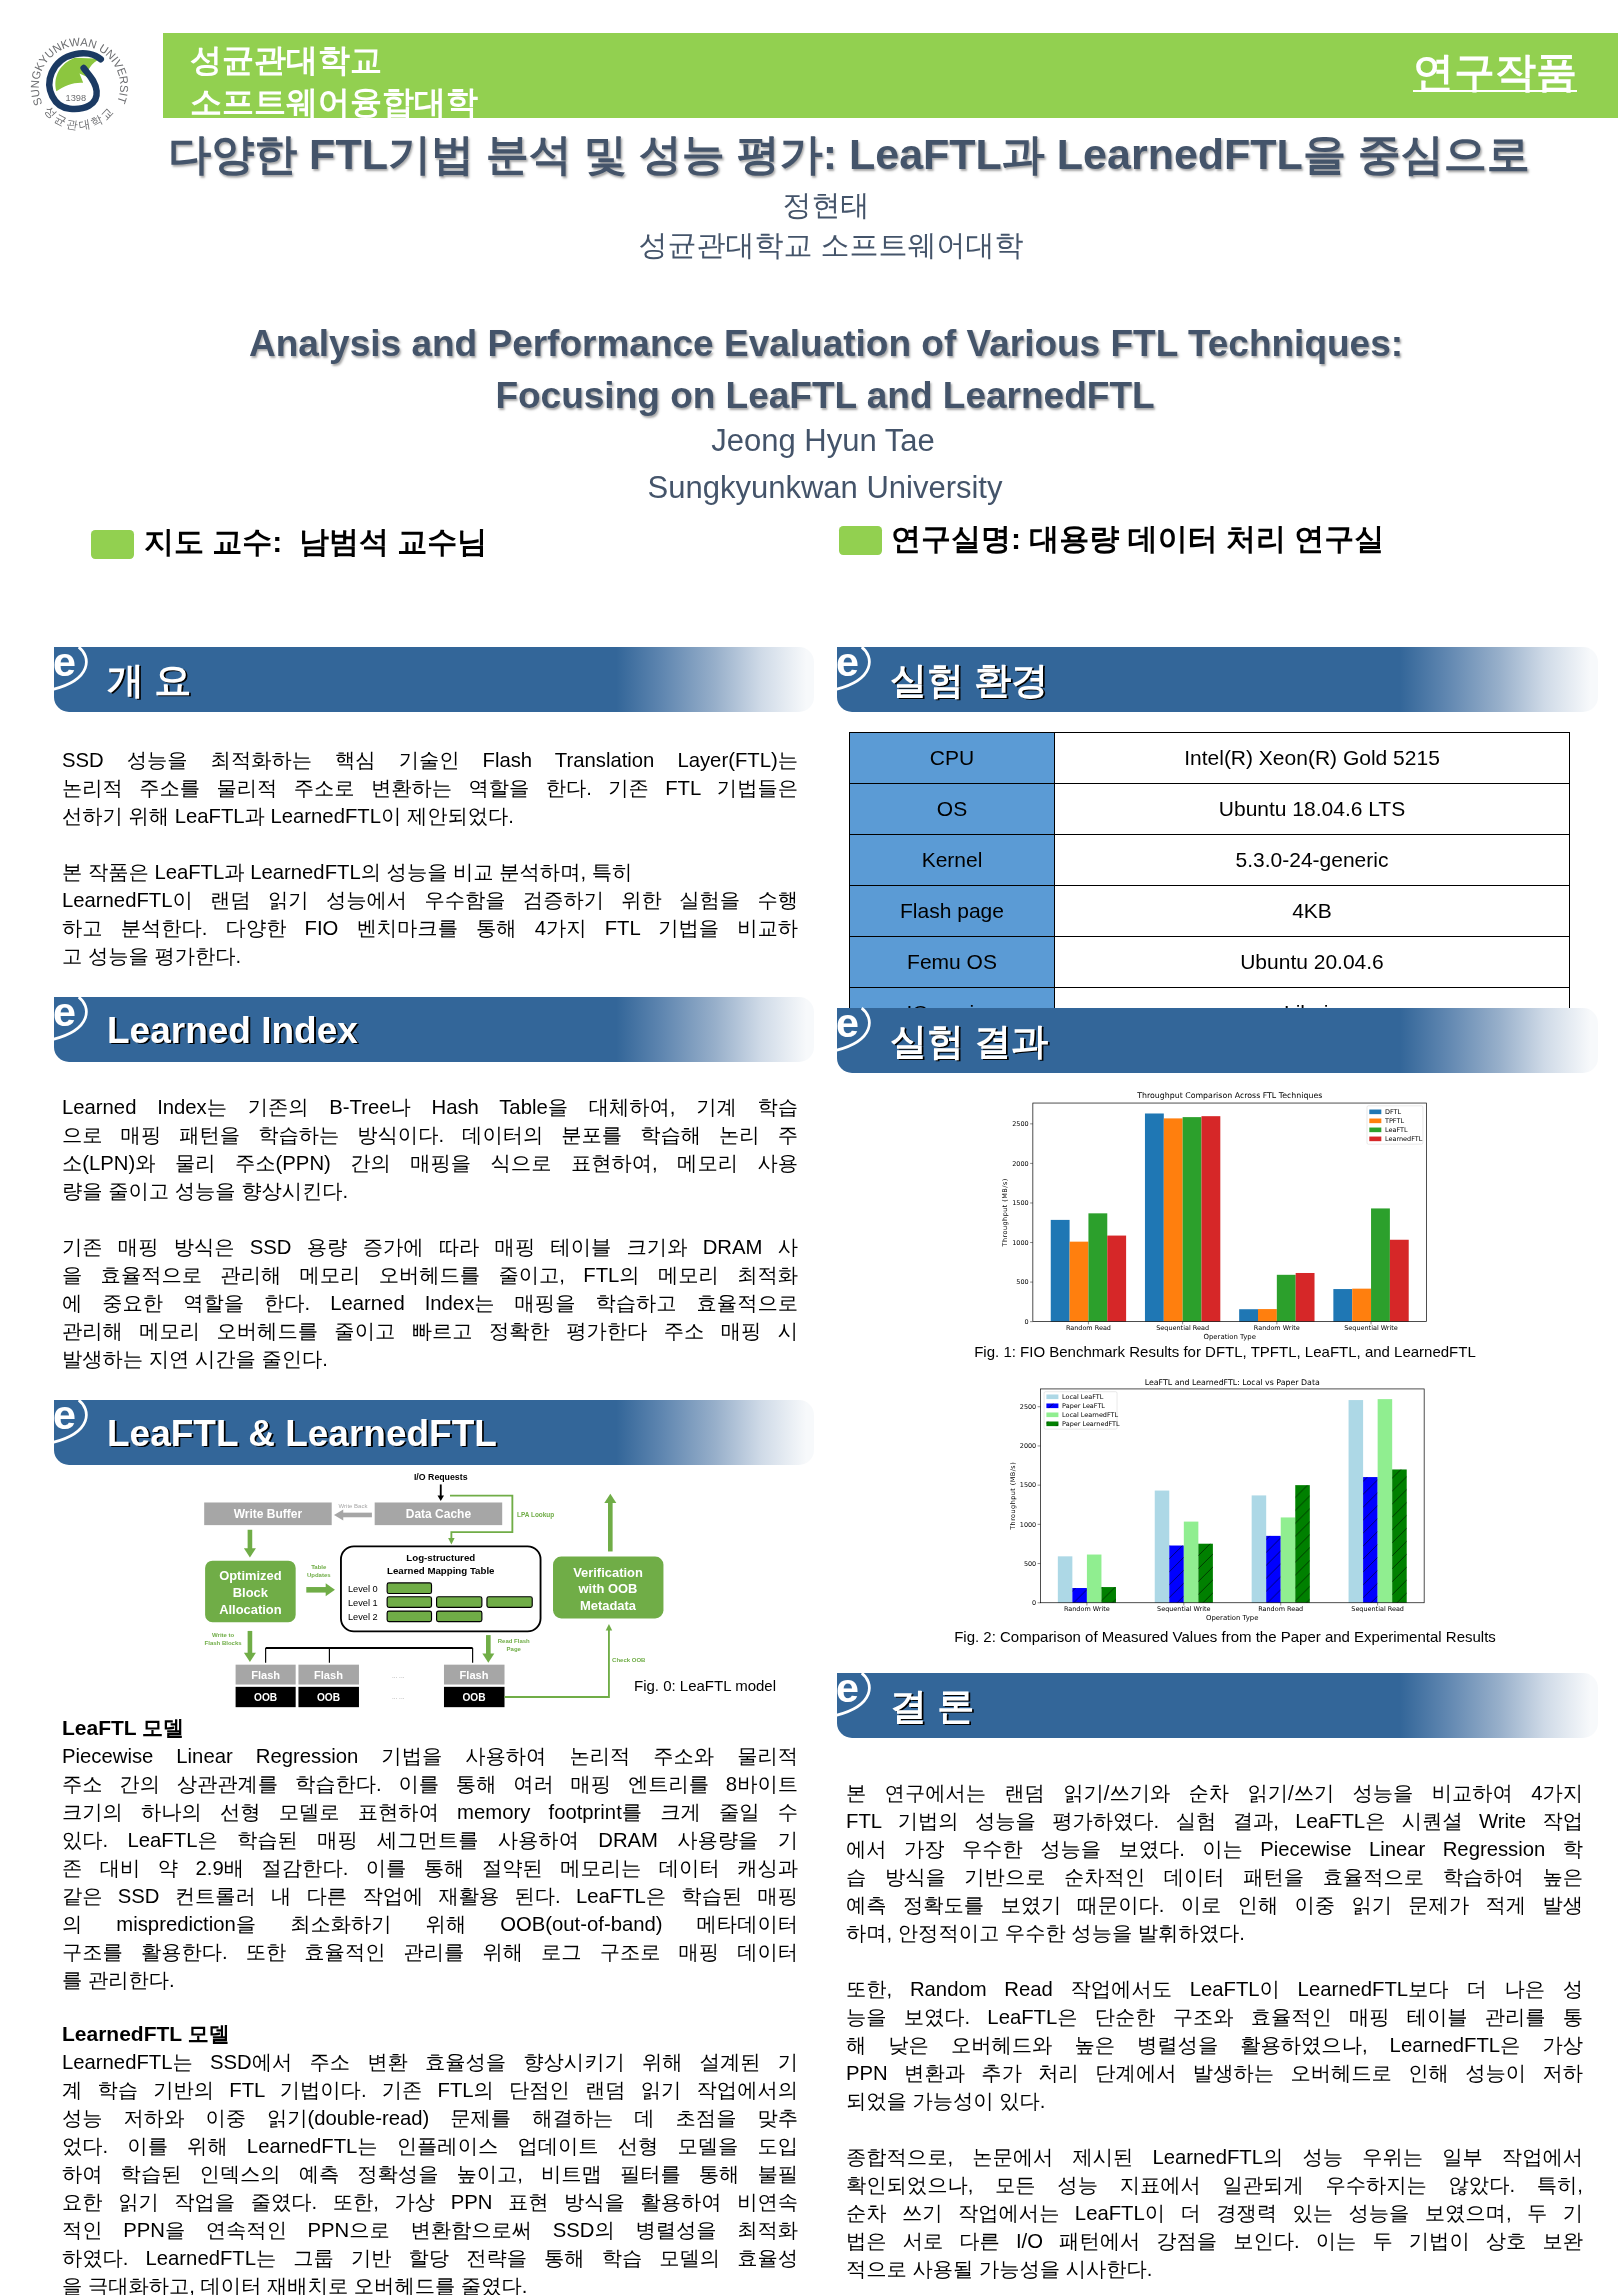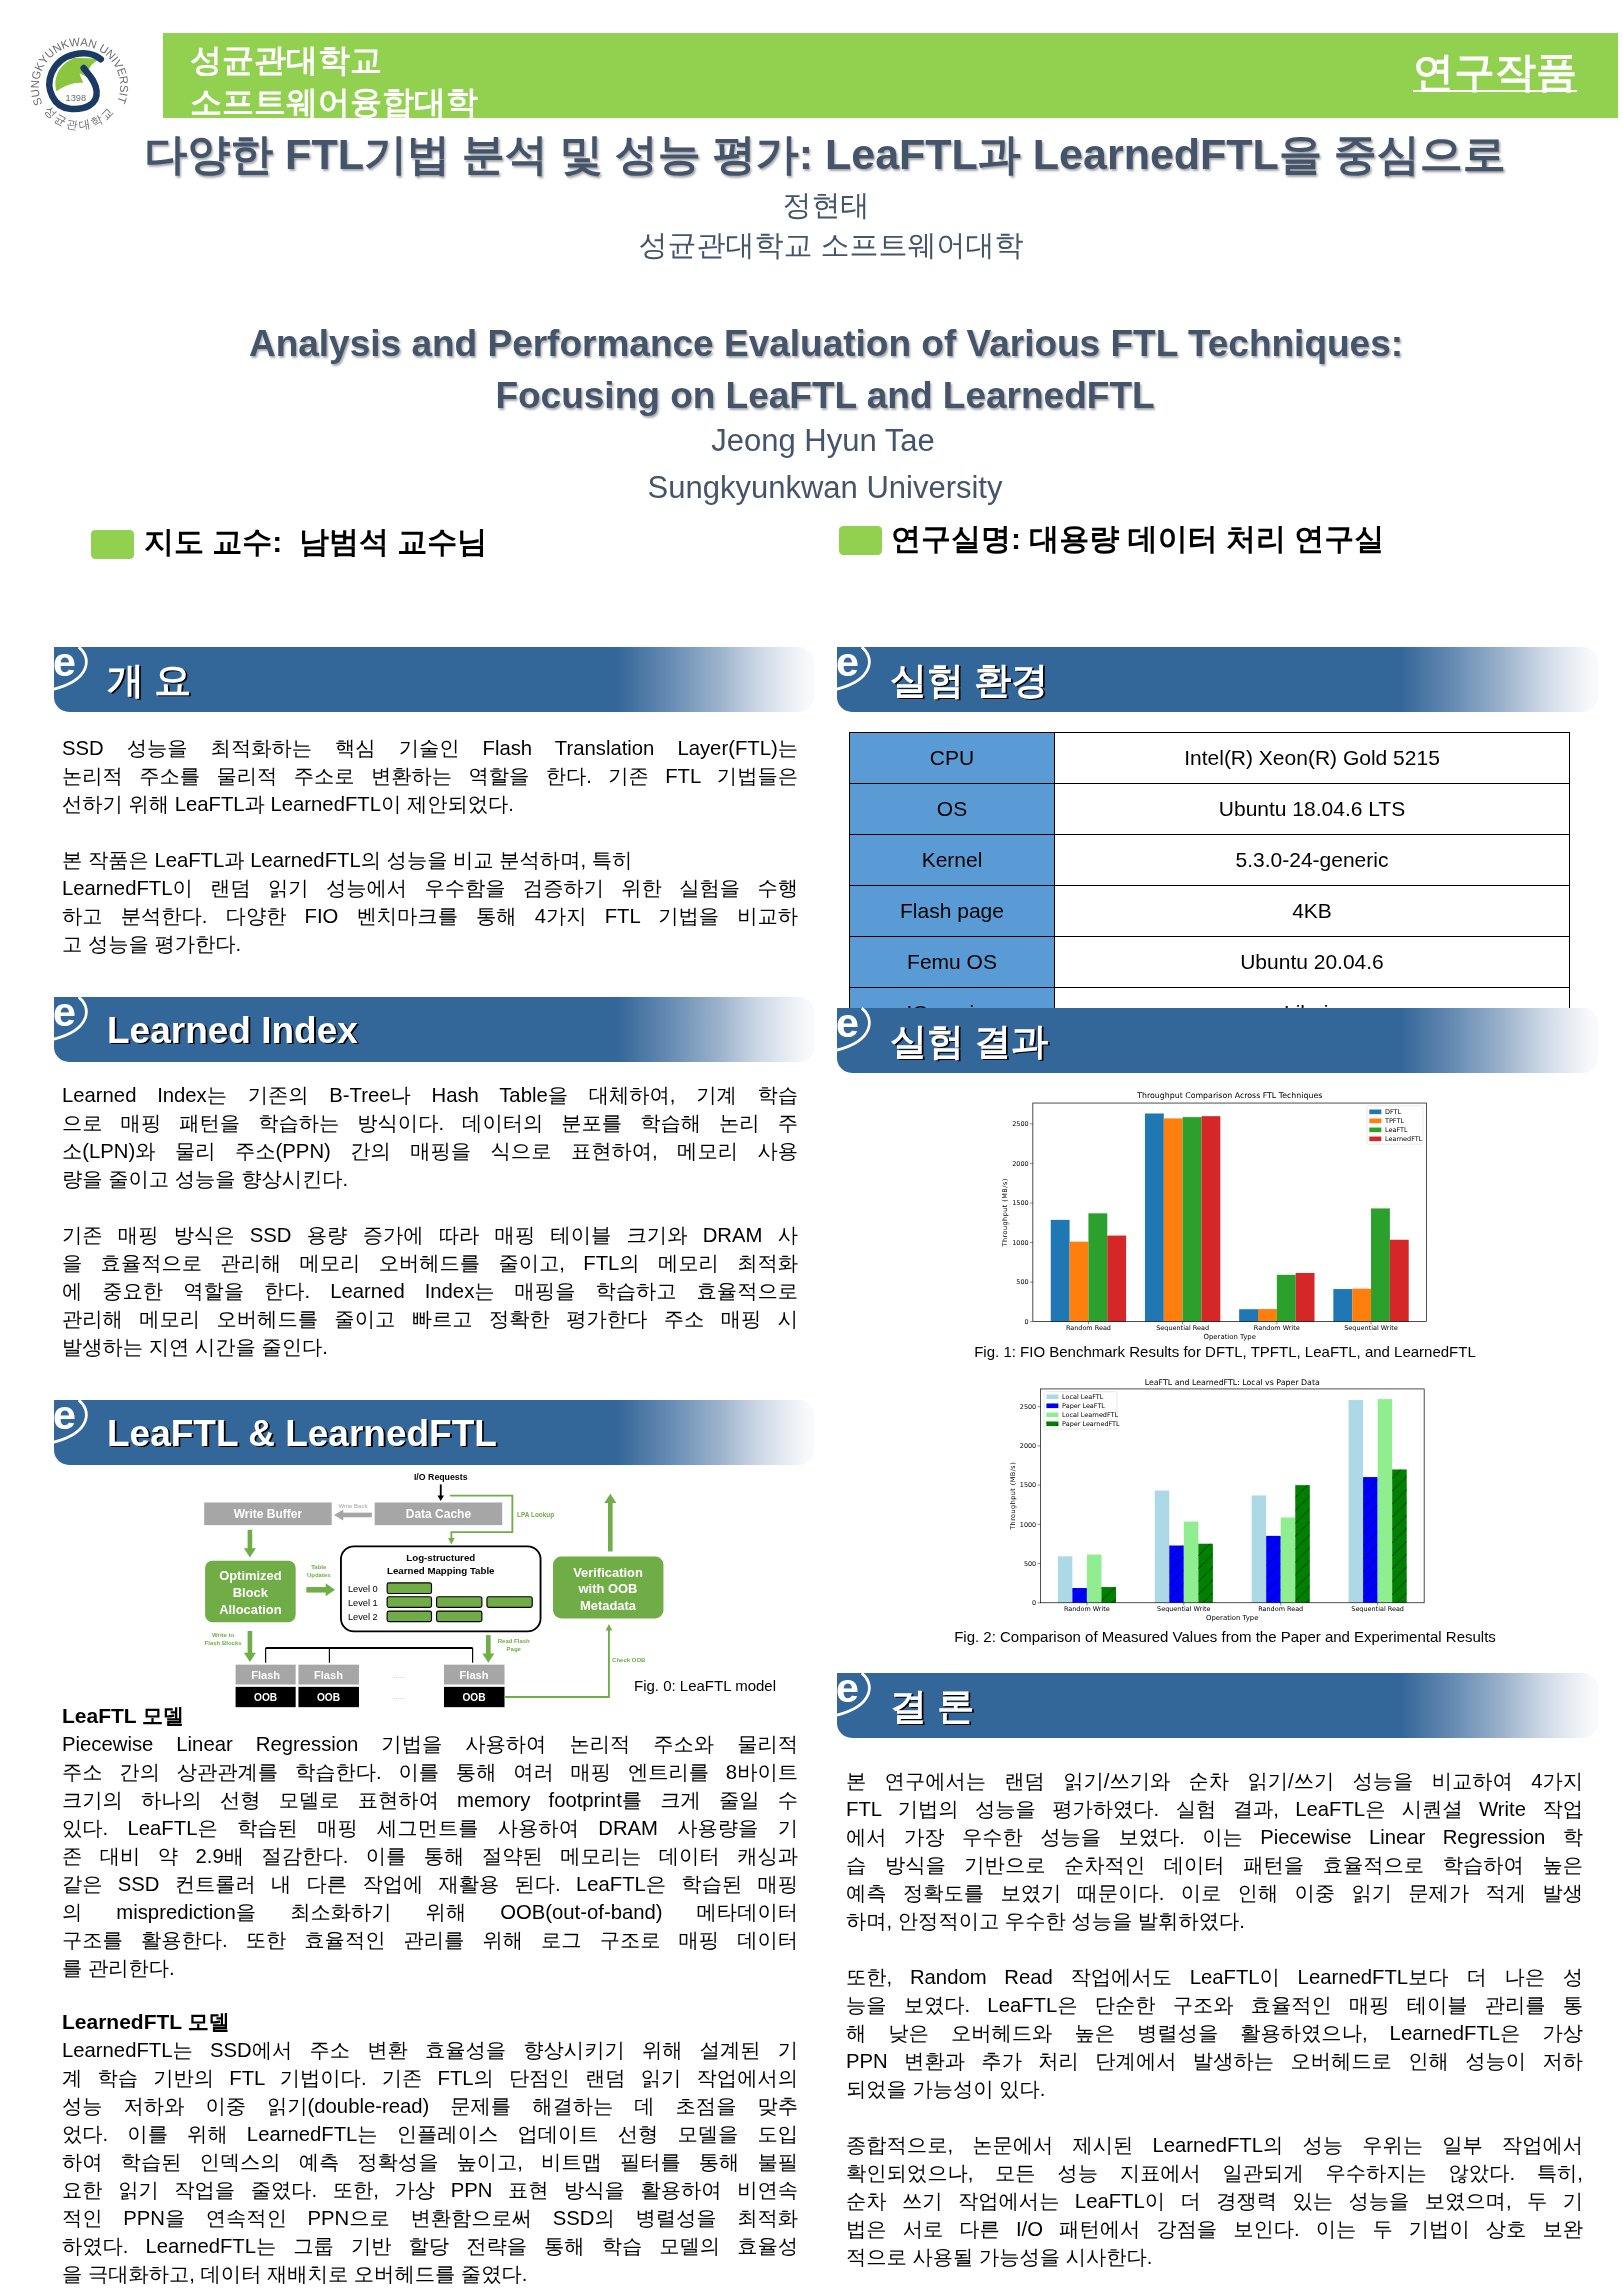--- a/index.html
+++ b/index.html
@@ -11,34 +11,34 @@
   html,body{margin:0;padding:0;background:#fff;}
   body{position:relative;width:1623px;height:2295px;overflow:hidden;
        font-family:"Liberation Sans","DejaVu Sans",sans-serif;color:#000;}
   .ctr{position:absolute;transform:translate(-50%,-50%);white-space:nowrap;}
   
   .banner{position:absolute;left:163px;top:33px;width:1455px;height:85px;background:var(--banner);}
   .banner-line{position:absolute;left:27px;color:#fff;font-weight:bold;font-size:32px;line-height:37px;white-space:nowrap;}
   .badge{position:absolute;right:41px;top:15.7px;color:#fff;font-weight:bold;font-size:41px;line-height:46px;
          text-decoration:underline;text-decoration-thickness:2.3px;text-underline-offset:3.7px;white-space:nowrap;text-align:right;}
   
-  .t-ko{font-size:43px;font-weight:bold;color:var(--title-text);text-shadow:1.4px 1.8px 2.3px rgba(0,0,0,.35);}
+  .t-ko{font-size:43px;font-weight:bold;color:var(--title-text);text-shadow:1.4px 1.8px 2.3px rgba(0,0,0,.35);margin-left:24px;}
   .t-sub{font-size:29px;color:var(--title-text);}
   .t-en{font-size:37px;font-weight:bold;color:var(--title-text);text-shadow:1.4px 1.8px 2.3px rgba(0,0,0,.35);}
   .t-en-sub{font-size:31px;color:var(--title-text);}
   .info-sq{position:absolute;width:43px;height:29px;border-radius:4.2px;background:var(--banner);}
   .info-tx{position:absolute;font-size:30px;font-weight:bold;line-height:32px;white-space:pre;transform:translateY(-50%);}
   
   .sec-header{position:absolute;height:65px;border-radius:0 15px 15px 15px;
     background:linear-gradient(to right,var(--section-header) 0%,var(--section-header) 74%,#5f86b0 80%,#97afca 87%,#cfdae7 93%,#f7f9fb 99%);}
   .sec-icon{position:absolute;left:-1.8px;top:-9.2px;overflow:visible;}
   .sec-title{position:absolute;left:53px;top:50%;transform:translateY(-50%);color:#fff;font-weight:bold;
              font-size:37px;line-height:1;text-shadow:1.8px 1.8px 0 #000;white-space:nowrap;}
   
-  .tb{position:absolute;font-size:20.3px;}
+  .tb{position:absolute;font-size:20.3px;margin-top:12px;}
   .ln{white-space:nowrap;}
   .ln.j{text-align:justify;text-align-last:justify;}
   .sub-h{font-weight:bold;font-size:21px;white-space:nowrap;}
   
   .env-table{position:absolute;left:849px;top:732px;width:721px;border-collapse:collapse;}
   .env-table td{border:1.4px solid #000;height:39px;font-size:21px;text-align:center;padding:13px;white-space:nowrap;}
   .env-table td.k{width:205px;background:var(--table-header);}
   .caption{position:absolute;font-size:15px;white-space:nowrap;transform:translate(-50%,-50%);}
   .chart{position:absolute;overflow:visible;font-family:"DejaVu Sans","Liberation Sans",sans-serif;}
   

